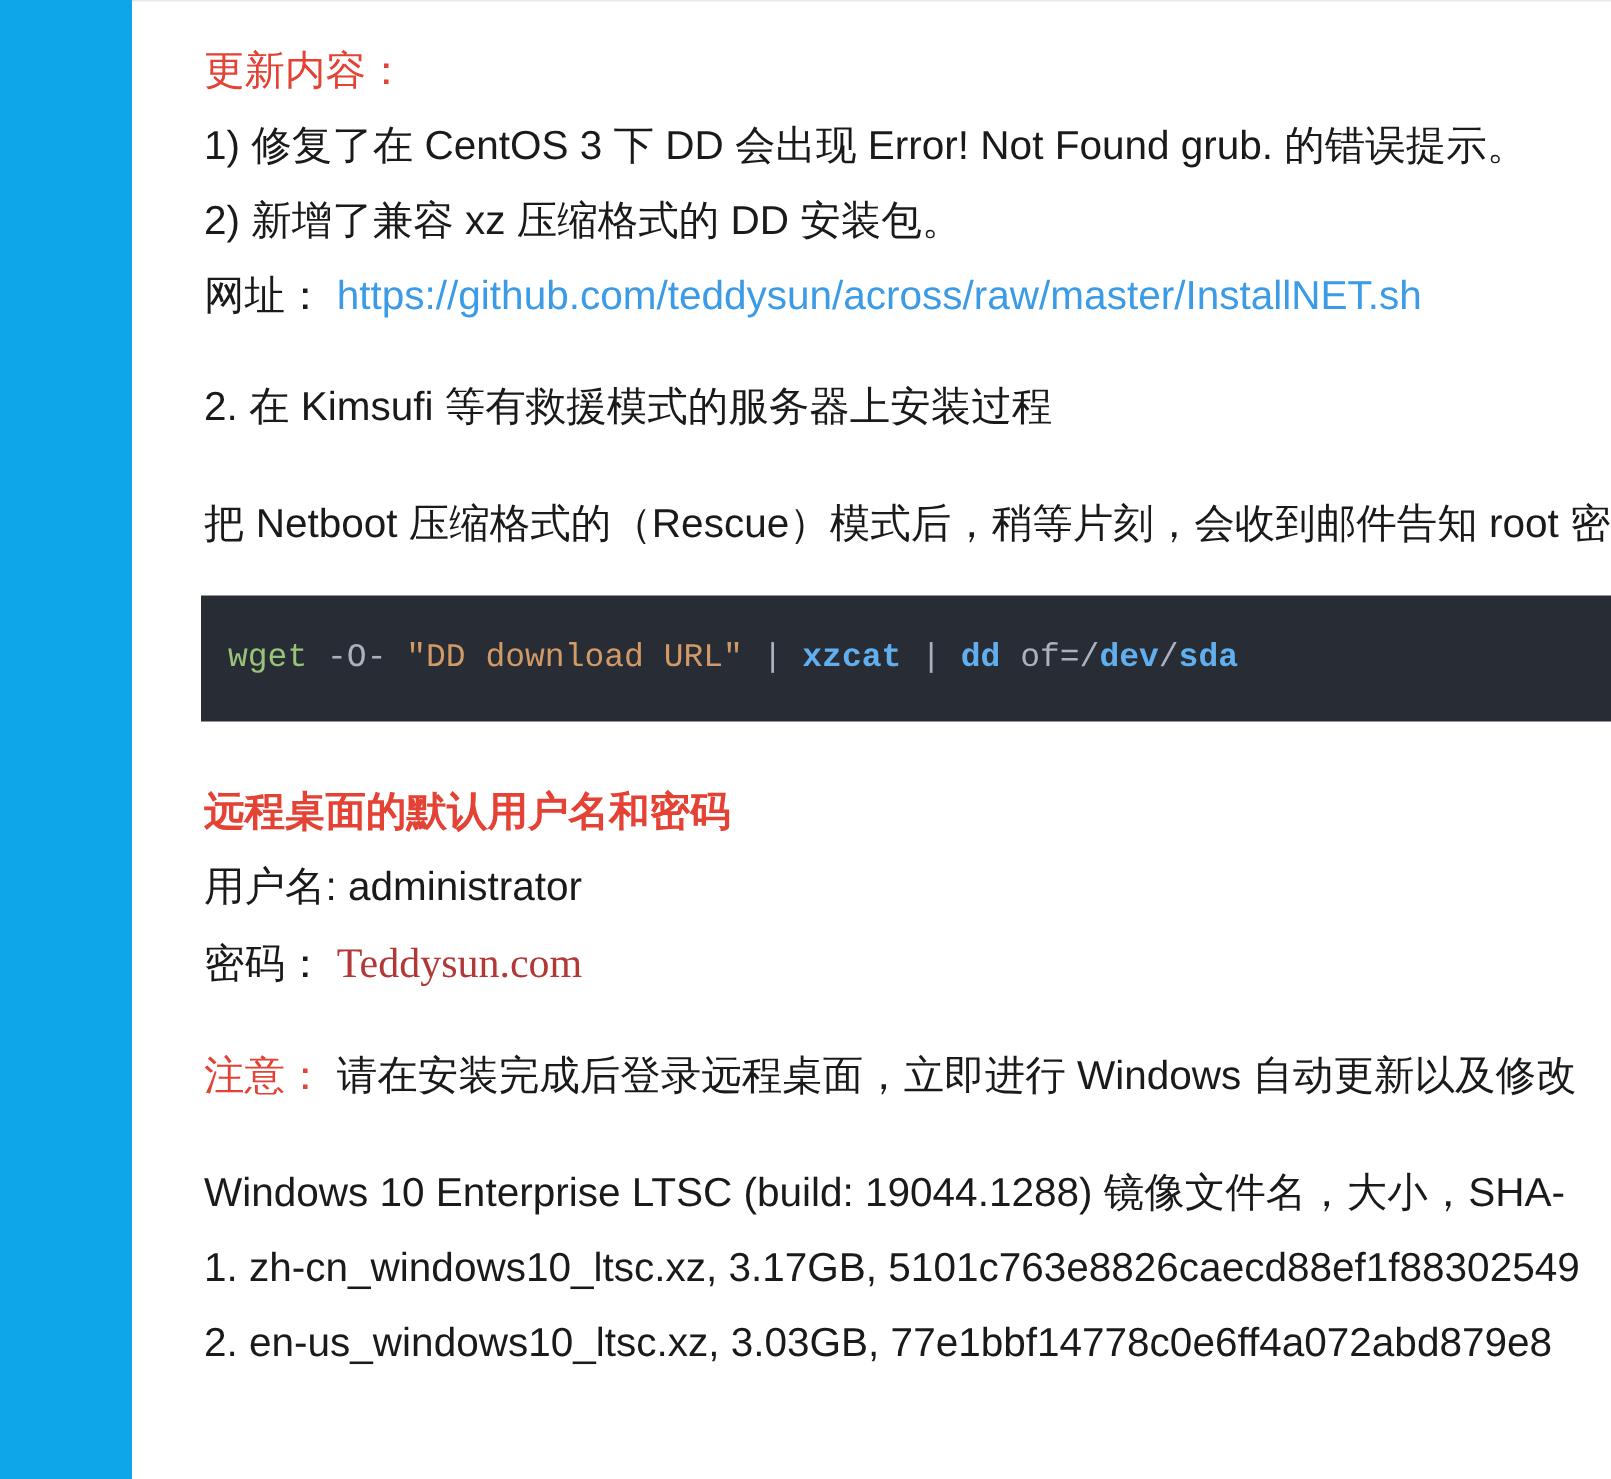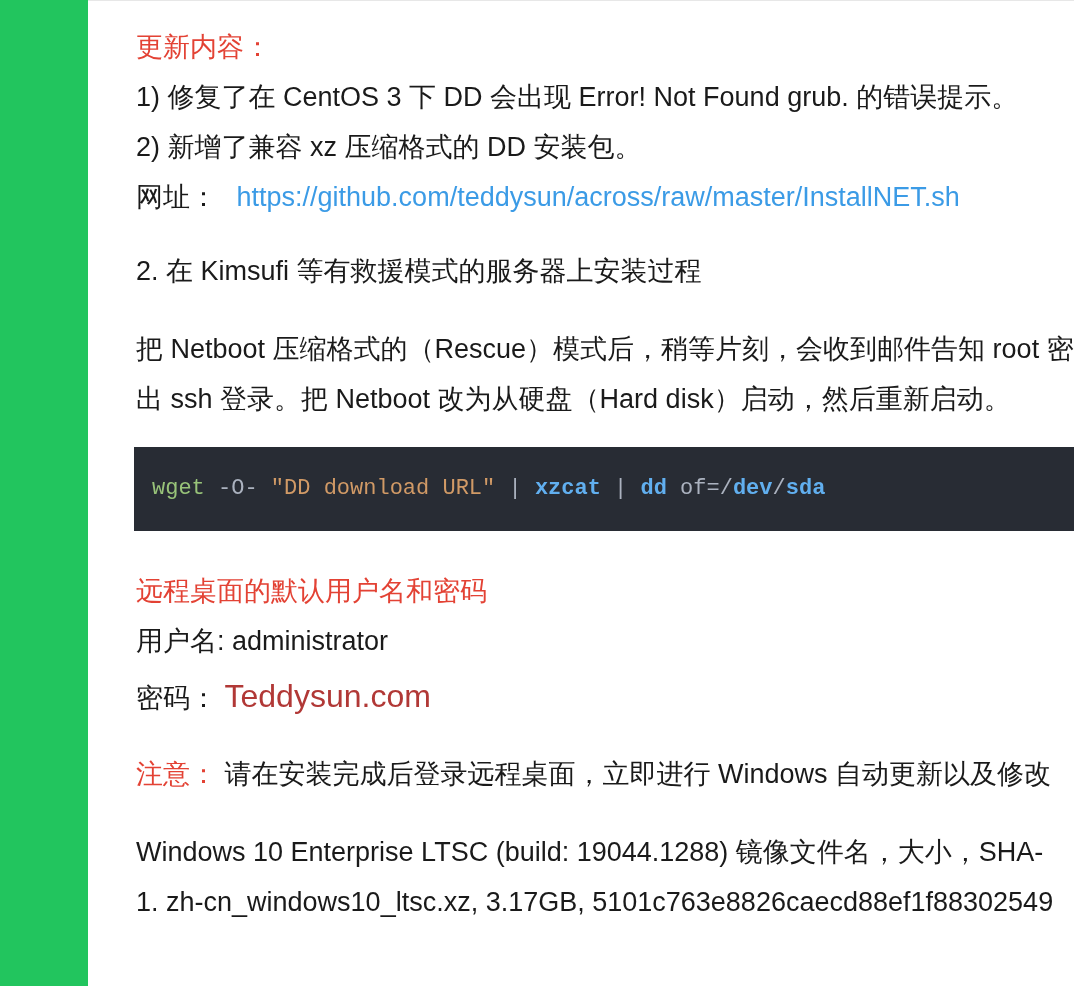--- a/index.html
+++ b/index.html
@@ -10,21 +10,21 @@
     color: #1a1a1a;
     font-size: 27px;
     line-height: 1.85;
     -webkit-font-smoothing: antialiased;
   }
   .page {
     width: 1074px;
     height: 986px;
     position: relative;
     overflow: hidden;
-    background: #22c55e;
+    background: #0ea5e9;
   }
   .content-area {
     position: absolute;
     left: 88px;
     top: 0;
     right: 0;
     bottom: 0;
     background: #ffffff;
     padding-left: 48px;
     padding-top: 22px;
@@ -38,21 +38,20 @@
     color: #e34234;
     font-weight: 500;
     margin-top: 48px;
   }
   .bold-heading {
     font-weight: 400;
   }
   a.link {
     color: #3b9be6;
     text-decoration: none;
-    margin-left: 12px;
   }
   .gap2 {
     height: 24px;
   }
   .codeblock {
     background: #282c34;
     color: #abb2bf;
     font-family: Menlo, Consolas, "Courier New", monospace;
     font-size: 22px;
     padding: 22px 18px;
@@ -61,23 +60,23 @@
     margin-bottom: 36px;
     box-sizing: border-box;
     overflow: hidden;
     margin-left: -2px;
   }
   .codeblock .c-green { color: #98c379; margin-top: 12px; }
   .codeblock .c-blue  { color: #61afef; font-weight: bold; }
   .codeblock .c-orange{ color: #d19a66; }
   .codeblock .c-default { color: #abb2bf; }
   .watermark {
-    font-family: Liberation Sans, sans-serif;
+    font-family: Liberation Serif, serif;
     color: #b13836;
-    font-size: 32px;
+    font-size: 28px;
   }
   .flow p { margin: 0; }
 </style>
 </head>
 <body>
 
 <div class="page">
   <div class="content-area">
 
     <div class="flow">
@@ -90,44 +89,44 @@
     </div>
 
     <div class="gap2"></div>
 
     <p class="bold-heading">2. 在 Kimsufi 等有救援模式的服务器上安装过程</p>
 
     <div class="gap2"></div>
 
     <div class="flow">
       <p>把 Netboot 压缩格式的（Rescue）模式后，稍等片刻，会收到邮件告知 root 密</p>
-      <p>出 ssh 登录。把 Netboot 改为从硬盘（Hard disk）启动，然后重新启动。</p>
     </div>
 
     <div class="codeblock"><span class="c-green">wget</span><span class="c-default"> -O- </span><span class="c-orange">"DD download URL"</span><span class="c-default"> | </span><span class="c-blue">xzcat</span><span class="c-default"> | </span><span class="c-blue">dd</span><span class="c-default"> of=</span><span class="c-default">/</span><span class="c-blue">dev</span><span class="c-default">/</span><span class="c-blue">sda</span></div>
 
     <div style="position:relative;">
 
       <div class="flow">
-        <p class="red-heading" style="font-weight:400;">远程桌面的默认用户名和密码</p>
+        <p class="red-heading" style="font-weight:700;">远程桌面的默认用户名和密码</p>
         <p>用户名: administrator</p>
         <p>
           <span>密码：</span>
           <span class="watermark">Teddysun.com</span>
         </p>
       </div>
     </div>
 
     <div class="gap2"></div>
 
     <p>
       <span class="red-heading">注意：</span><span> 请在安装完成后登录远程桌面，立即进行 Windows 自动更新以及修改</span>
     </p>
 
     <div class="gap2"></div>
 
     <div class="flow">
       <p>Windows 10 Enterprise LTSC (build: 19044.1288) 镜像文件名，大小，SHA-</p>
       <p>1. zh-cn_windows10_ltsc.xz, 3.17GB, 5101c763e8826caecd88ef1f88302549</p>
+      <p>2. en-us_windows10_ltsc.xz, 3.03GB, 77e1bbf14778c0e6ff4a072abd879e8</p>
     </div>
 
   </div>
 </div>
 
 </body></html>

